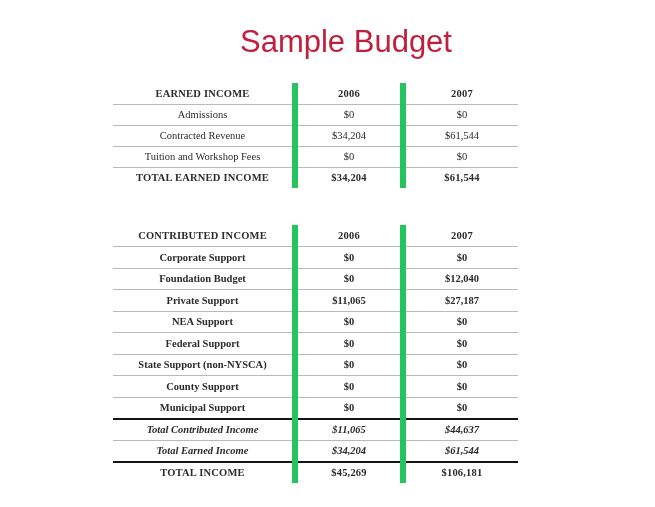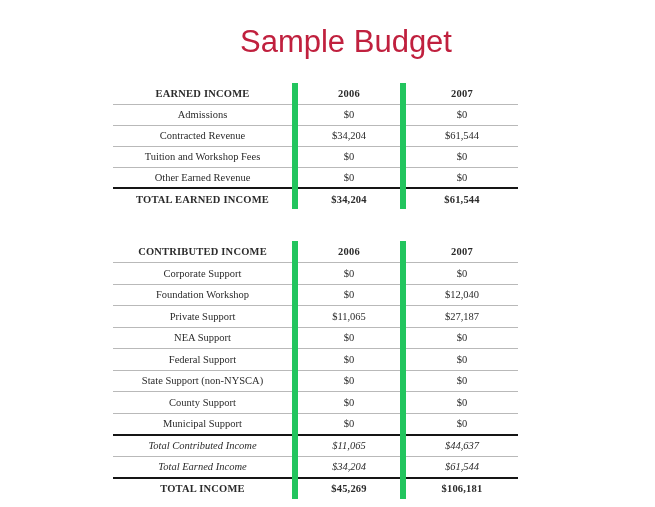--- a/index.html
+++ b/index.html
@@ -19,33 +19,33 @@
   }
 
   table.budget {
     position: absolute;
     left: 113px;
     width: 405px;
     border-collapse: collapse;
     table-layout: fixed;
   }
   table.t1 { top: 63px; margin-top: 20px; }
-  table.t2 { top: 241px; }
+  table.t2 { top: 225px; }
 
   td {
     font-size: 10.5px;
     color: #2b2b2b;
     text-align: center;
     vertical-align: middle;
     height: 21px;
     padding: 0 2px;
     overflow: hidden;
     white-space: nowrap;
   }
-  table.t2 td { height: 21.5px; }
+  table.t2 td { height: 21.5px; font-weight: bold; }
 
   col.c-label { width: 182px; }
   col.c-y1    { width: 108px; }
   col.c-y2    { width: 115px; }
 
   td.vline { border-left: 6px solid #22c55e; }
 
   tr.sep   > td { border-bottom: 1px solid #b9b9b9; }
   tr.thick > td { border-bottom: 2px solid #151515; }
 
@@ -78,25 +78,20 @@
   <tr class="sep">
     <td>Contracted Revenue</td>
     <td class="vline">$34,204</td>
     <td class="vline">$61,544</td>
   </tr>
   <tr class="sep">
     <td>Tuition and Workshop Fees</td>
     <td class="vline">$0</td>
     <td class="vline">$0</td>
   </tr>
-  <tr class="thick">
-    <td>Other Earned Revenue</td>
-    <td class="vline">$0</td>
-    <td class="vline">$0</td>
-  </tr>
   <tr class="total">
     <td>TOTAL EARNED INCOME</td>
     <td class="vline">$34,204</td>
     <td class="vline">$61,544</td>
   </tr>
 </tbody>
   </table>
 
 <table class="budget t2">
   <colgroup>
@@ -109,21 +104,21 @@
     <td>CONTRIBUTED INCOME</td>
     <td class="vline">2006</td>
     <td class="vline">2007</td>
   </tr>
   <tr class="sep">
     <td>Corporate Support</td>
     <td class="vline">$0</td>
     <td class="vline">$0</td>
   </tr>
   <tr class="sep">
-    <td>Foundation Workshop</td>
+    <td>Foundation Budget</td>
     <td class="vline">$0</td>
     <td class="vline">$12,040</td>
   </tr>
   <tr class="sep">
     <td>Private Support</td>
     <td class="vline">$11,065</td>
     <td class="vline">$27,187</td>
   </tr>
   <tr class="sep">
     <td>NEA Support</td>

